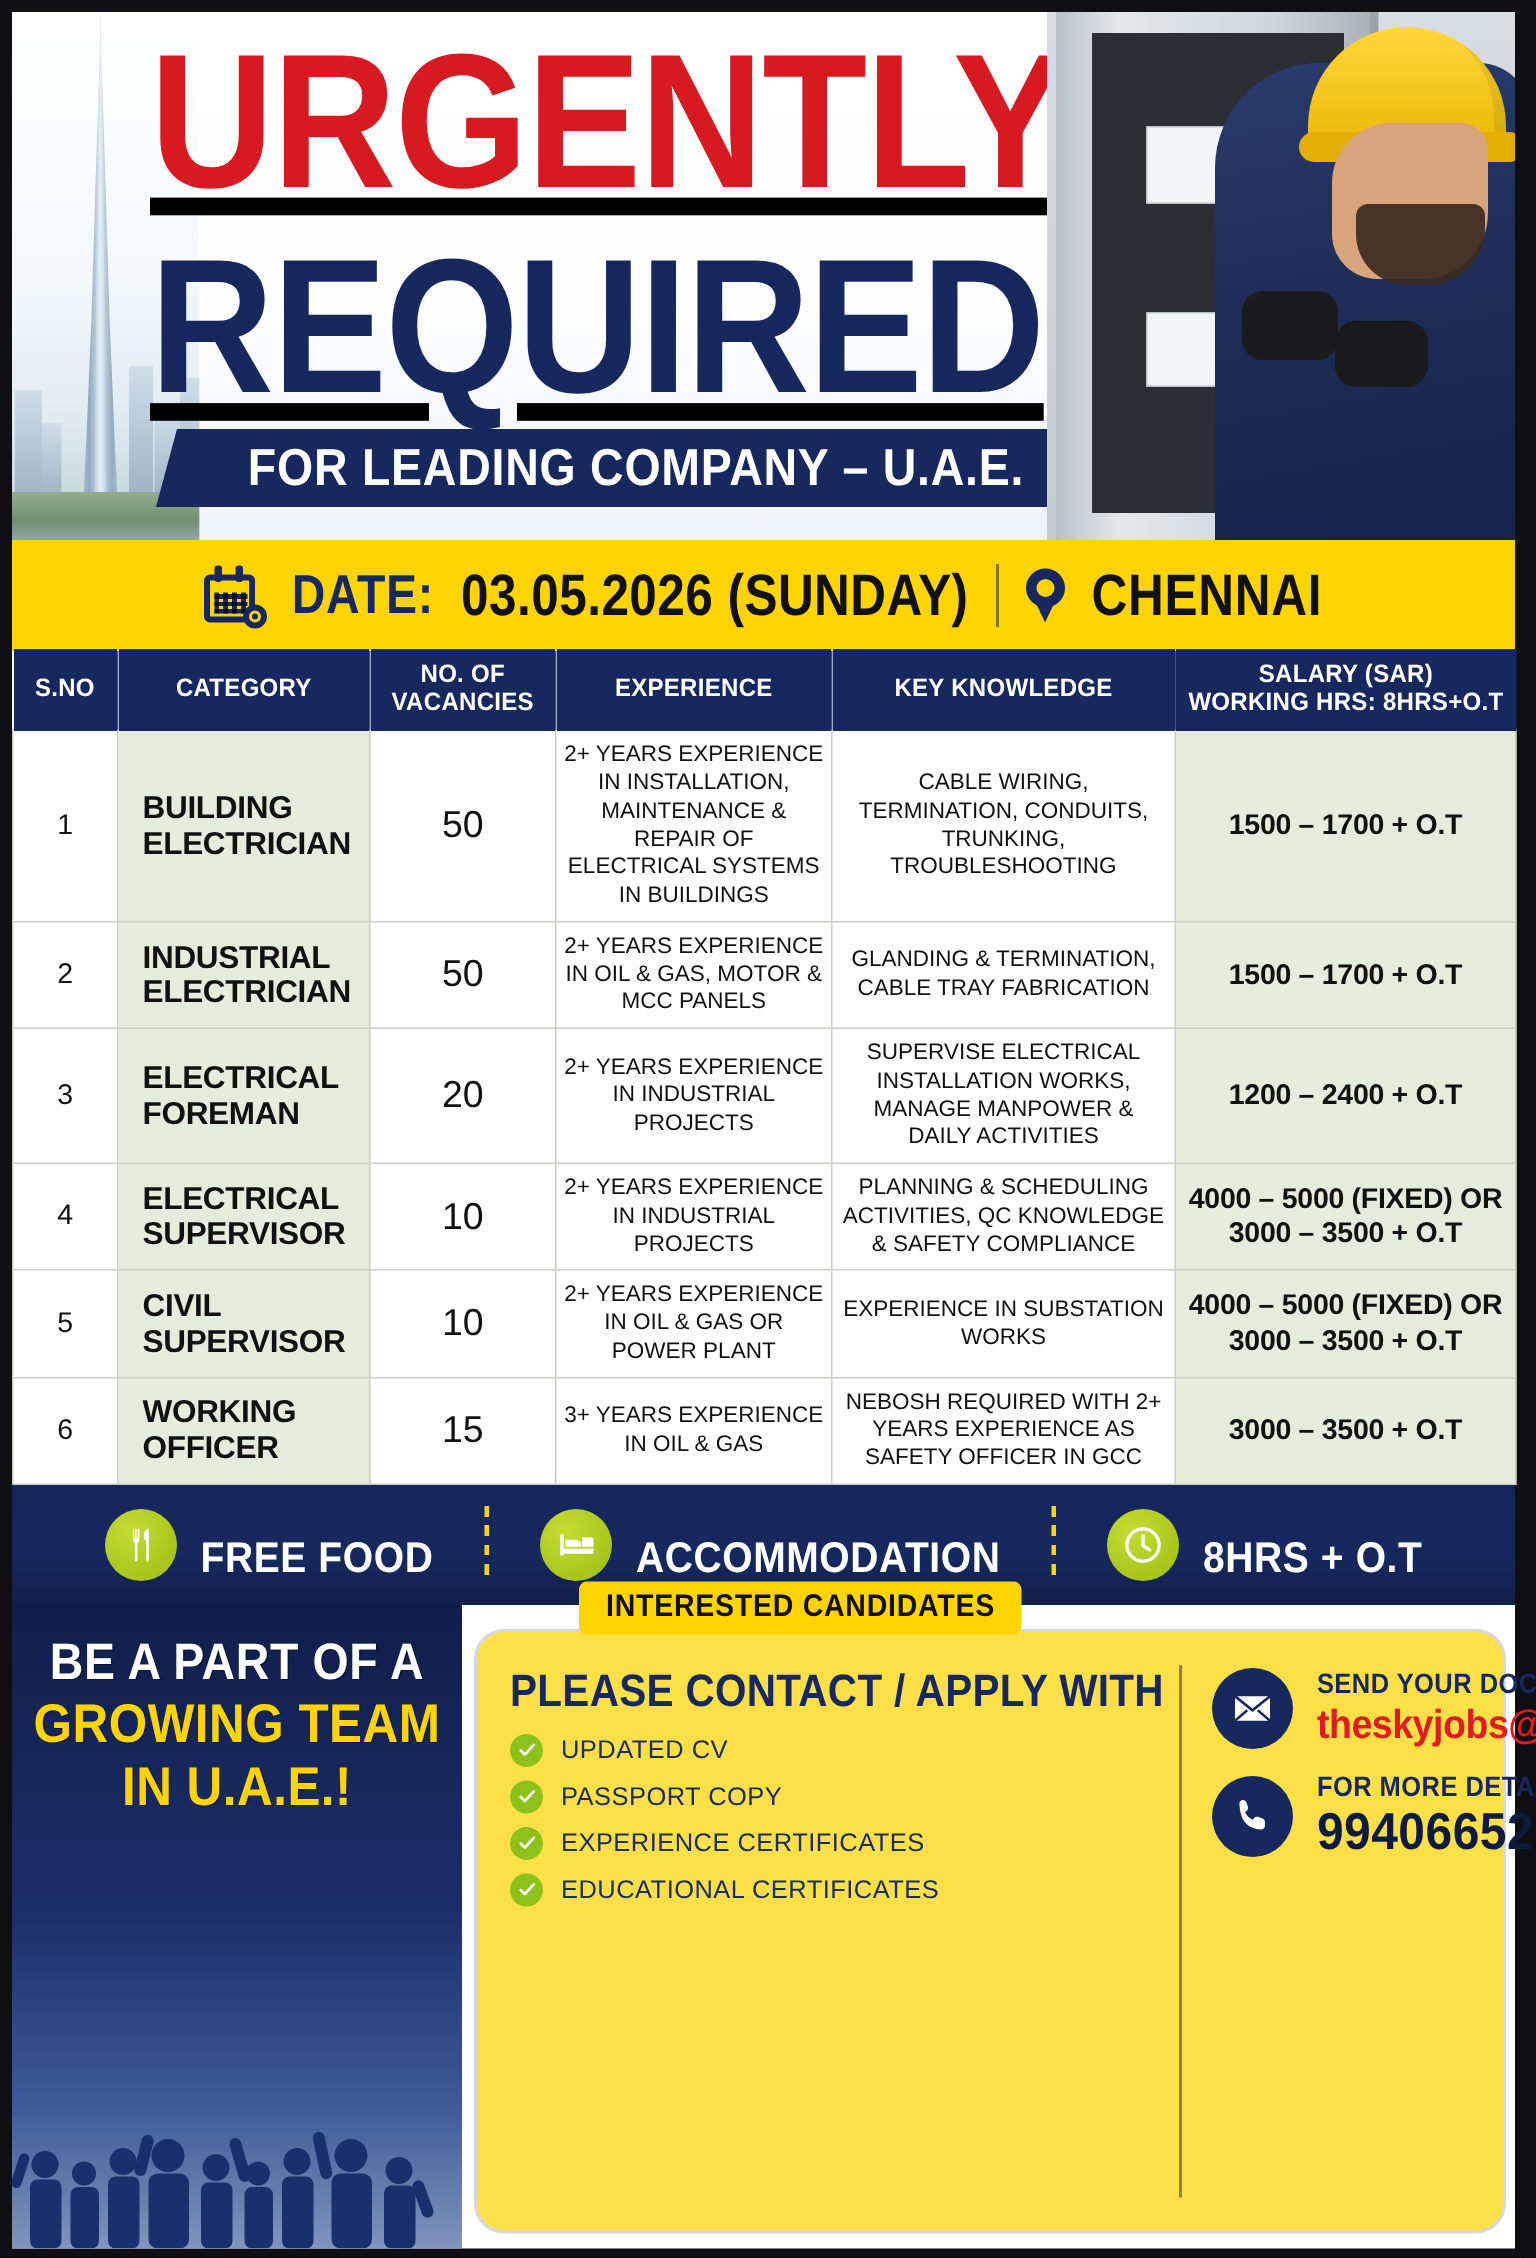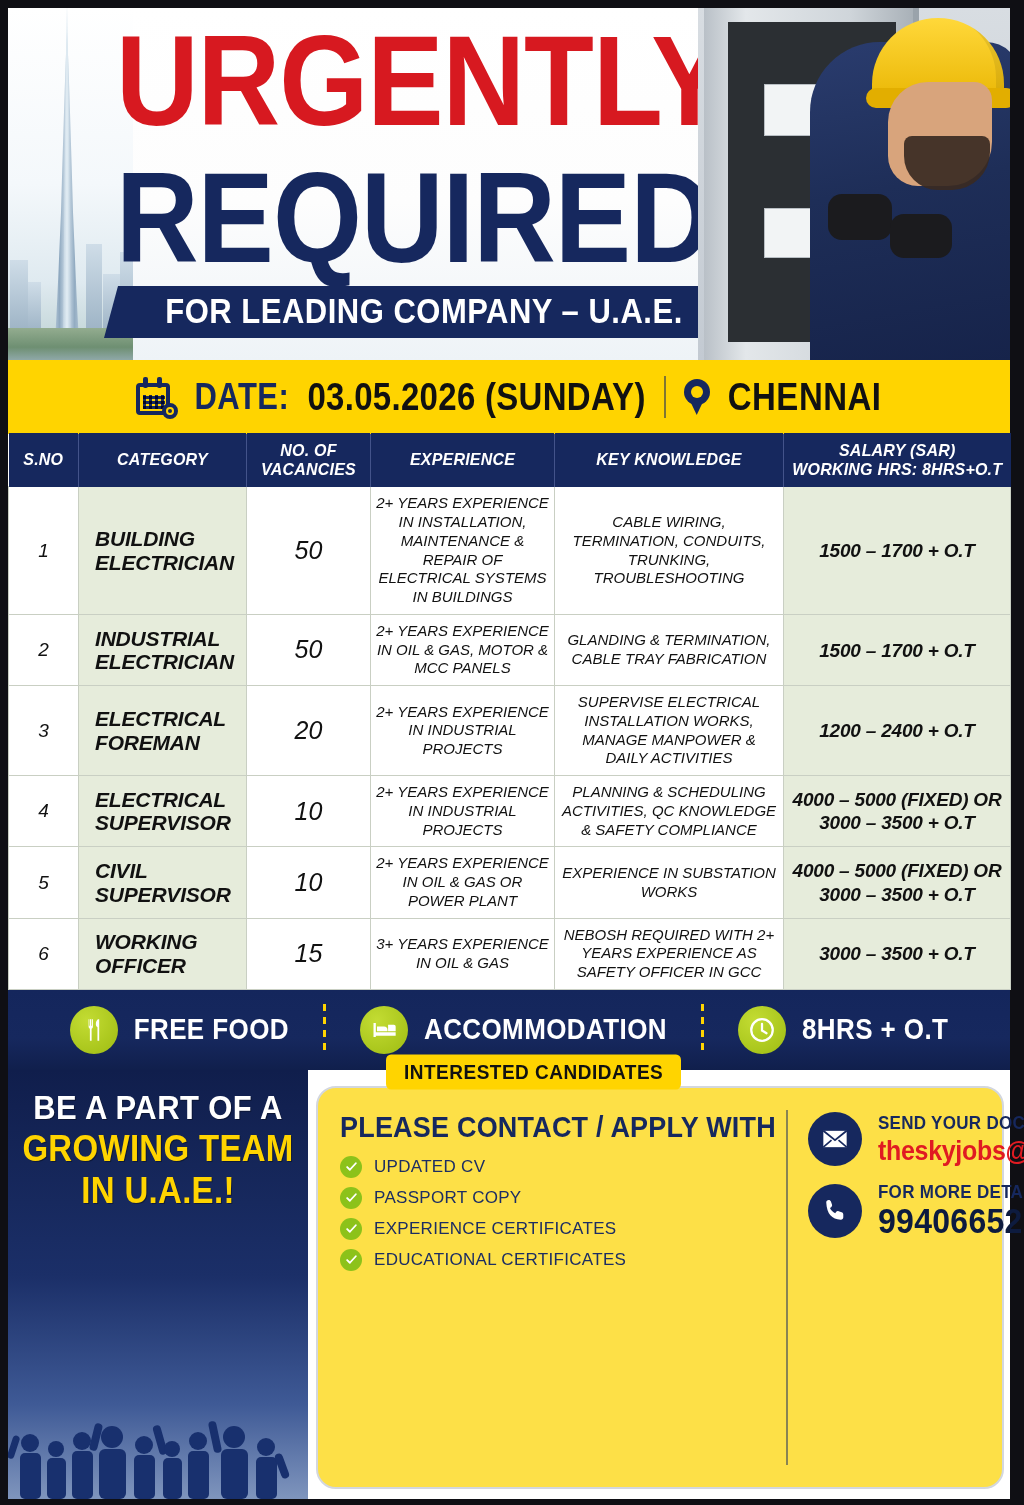--- a/index.html
+++ b/index.html
@@ -38,21 +38,21 @@
     clip-path:polygon(50% 0%,60% 22%,68% 55%,78% 100%,22% 100%,32% 55%,40% 22%);
   }
   .bldg{position:absolute;bottom:28px;background:linear-gradient(180deg,#cfdde8,#9db3c5);}
   .b1{left:2px;width:18px;height:72px;}
   .b2{left:20px;width:13px;height:50px;}
   .b3{left:78px;width:16px;height:88px;}
   .b4{left:95px;width:20px;height:58px;}
   .b5{left:112px;width:13px;height:80px;}
   .ground{position:absolute;left:0;bottom:0;width:125px;height:32px;background:linear-gradient(180deg,#93ac8f,#6e8f72 60%,#8fa8a8);}
 
-  .headline { position:absolute; left:108px; top:14px; width:610px; }
+  .headline { position:absolute; left:92px; top:14px; width:610px;text-decoration:underline; }
   .urgently {
     font-family:"Liberation Sans", sans-serif;
     font-size:108px; line-height:0.92; font-weight:700; letter-spacing:-1px;
     color:#d71920; transform:scaleX(1.06) scaleY(1.18); transform-origin:left top;
     white-space:nowrap;
   }
   .required {
     font-family:"Liberation Sans", sans-serif;
     font-size:108px; line-height:0.92; font-weight:700; letter-spacing:-1px;
     color:#16285e; transform:scaleX(1.06) scaleY(1.18); transform-origin:left top;
@@ -108,21 +108,21 @@
   .date-label{font-size:31px;font-weight:700;color:#16285e;letter-spacing:.5px;transform:scaleY(1.18);}
   .date-val{font-size:33px;font-weight:700;color:#111;letter-spacing:.3px;transform:scaleY(1.18);}
   .vdiv{width:2px;height:42px;background:#16285e;opacity:.55;}
   .pin-ico{width:26px;height:36px;position:relative;flex:none;}
   .pin-ico:before{content:"";position:absolute;left:0;top:0;width:26px;height:26px;background:#16285e;border-radius:50% 50% 50% 50%;}
   .pin-ico:after{content:"";position:absolute;left:7px;top:7px;width:12px;height:12px;background:#ffd400;border-radius:50%;}
   .pin-tip{position:absolute;left:4px;top:17px;width:18px;height:19px;background:#16285e;clip-path:polygon(0 0,100% 0,50% 100%);}
   .city{font-size:33px;font-weight:700;color:#111;letter-spacing:.5px;transform:scaleY(1.18);}
 
   
-  .tablewrap{flex:none;background:#fff;font-style:italic;}
+  .tablewrap{flex:none;background:#fff;}
   table{width:100%;border-collapse:collapse;table-layout:fixed;}
   thead th{
     background:#16285e;color:#fff;font-size:16px;font-weight:700;
     padding:8px 3px; line-height:1.14; letter-spacing:.2px;
     border-right:1px solid #43538a; text-align:center; vertical-align:middle;
     transform:scaleY(1.05);
   }
   thead th:last-child{border-right:none;}
   tbody td{
     border:1px solid #c9cfc3; font-size:15px; color:#111;
@@ -134,21 +134,21 @@
   td.vac{font-size:25px;margin-left:26px;}
   td.sal{background:#e6ecdb;font-weight:700;font-size:19px;line-height:1.22;letter-spacing:-.2px;}
   col.c0{width:70px;} col.c1{width:168px;} col.c2{width:124px;}
   col.c3{width:184px;} col.c4{width:229px;} col.c5{width:227px;}
 
   
   .perks{
     flex:none;height:80px;background:linear-gradient(180deg,#14265c,#16285e 60%,#101f4c);
     display:flex;align-items:center;justify-content:center;gap:0;
   }
-  .perk{display:flex;align-items:center;gap:16px;padding:0 34px;}
+  .perk{display:flex;align-items:flex-end;gap:16px;padding:0 34px;}
   .perk-ico{width:48px;height:48px;border-radius:50%;
     background:radial-gradient(circle at 35% 30%,#c3dc33,#9ebc12);
     display:flex;align-items:center;justify-content:center;flex:none;}
   .perk-label{color:#fff;font-size:26px;font-weight:700;letter-spacing:.4px;transform:scaleY(1.1);white-space:nowrap;}
   .dotdiv{width:3px;height:52px;flex:none;
     background:repeating-linear-gradient(180deg,#ffd400 0 7px,transparent 7px 13px);}
 
   
   .footer{flex:1;display:flex;background:#fff;min-height:0;}
   .teamside{width:300px;flex:none;position:relative;overflow:hidden;

